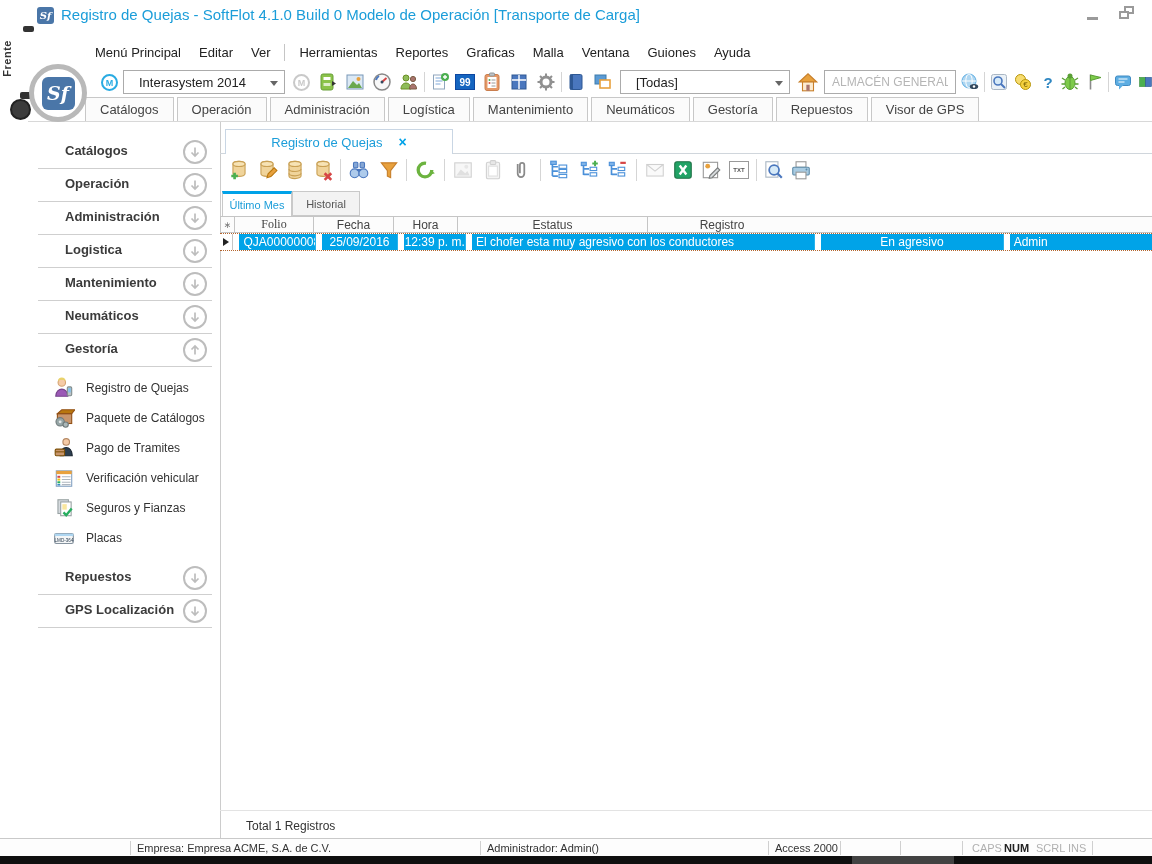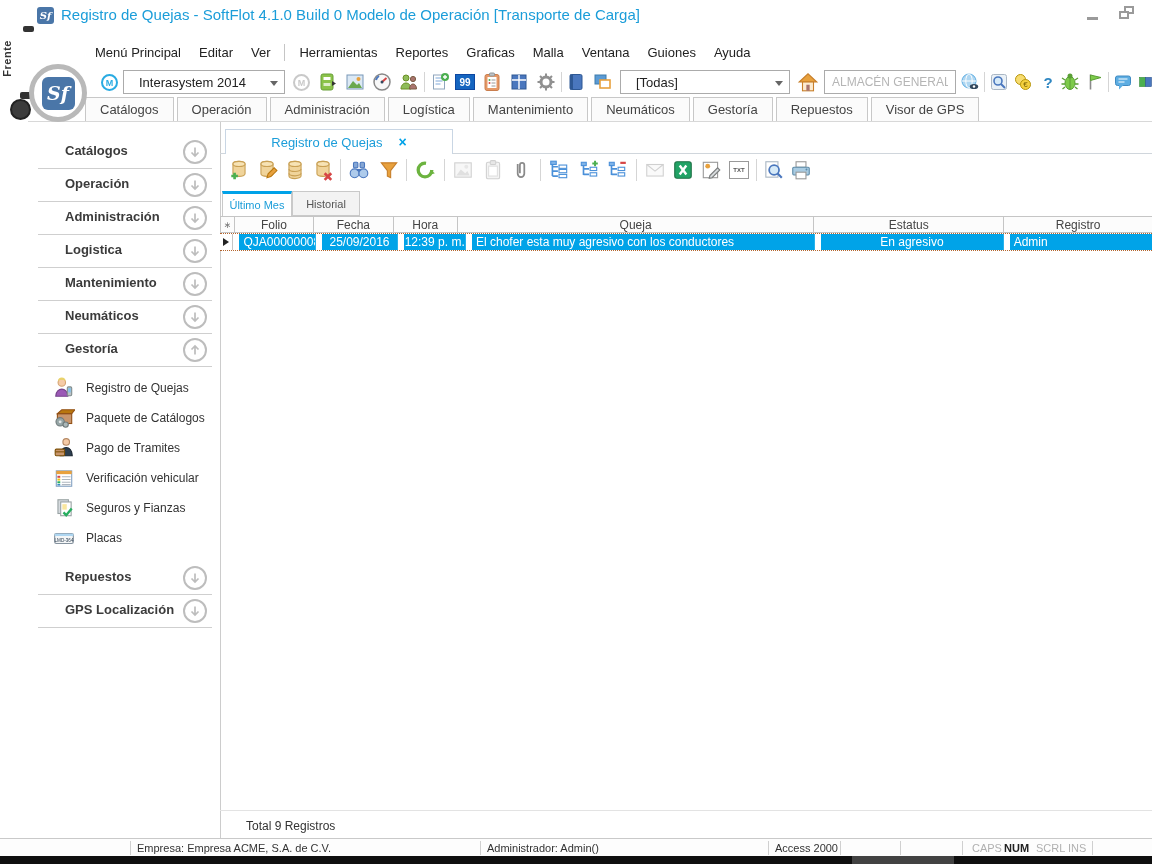--- a/index.html
+++ b/index.html
@@ -617,42 +617,41 @@
       <span>Último Mes</span>
     </div>
   <div class="subtab inactive" style="left:292px;width:68px;">
       <span>Historial</span>
     </div>
 
   <div class="thead">
     <div class="th sel">
         <span>∗</span>
       </div>
-    <div class="th" style="width:79px;">Folio</div>
+    <div class="th" style="width:79px;font-family:Liberation Serif, serif;">Folio</div>
     <div class="th" style="width:80px;">Fecha</div>
     <div class="th" style="width:64px;">Hora</div>
-    <div class="th" style="width:357px;">Queja</div>
     <div class="th" style="width:190px;">Estatus</div>
     <div class="th" style="width:148px;border-right:none;">Registro</div>
   </div>
 
   <div class="trow">
     <div class="td sel">
         <i class="tri"></i>
       </div>
     <div class="td" style="width:79px;padding-left:4px;">QJA00000008</div>
     <div class="td" style="width:80px;justify-content:center;">25/09/2016</div>
     <div class="td" style="width:64px;justify-content:center;">12:39 p. m.</div>
     <div class="td" style="width:357px;padding-left:4px;">El chofer esta muy agresivo con los conductores</div>
     <div class="td" style="width:190px;justify-content:center;">En agresivo</div>
     <div class="td" style="width:148px;padding-left:4px;border-right:none;">Admin</div>
   </div>
 
   <div class="grid-bottom"></div>
-  <div class="total">Total 9 Registros</div>
+  <div class="total">Total 1 Registros</div>
 
   <div class="statusbar">
     <i class="sb-div" style="left:130px;"></i>
     <span class="sb-text" style="left:137px;">Empresa: Empresa ACME, S.A. de C.V.</span>
     <i class="sb-div" style="left:480px;"></i>
     <span class="sb-text" style="left:487px;">Administrador: Admin()</span>
     <i class="sb-div" style="left:768px;"></i>
     <span class="sb-text" style="left:775px;">Access 2000</span>
     <i class="sb-div" style="left:840px;"></i>
     <i class="sb-div" style="left:900px;"></i>

